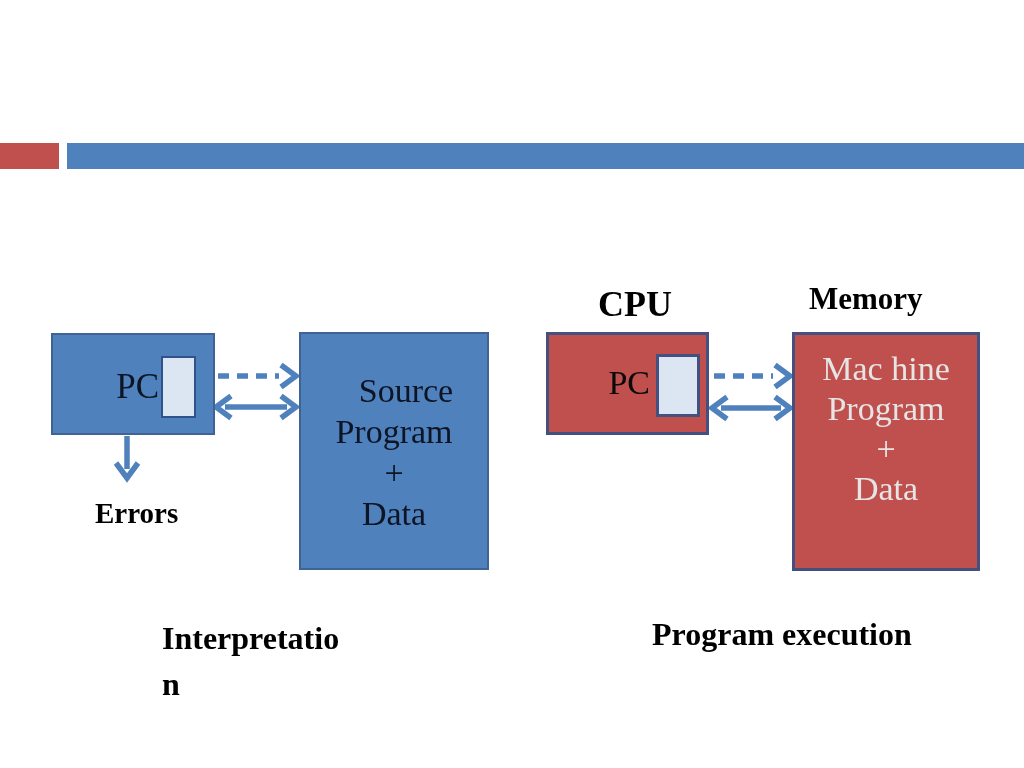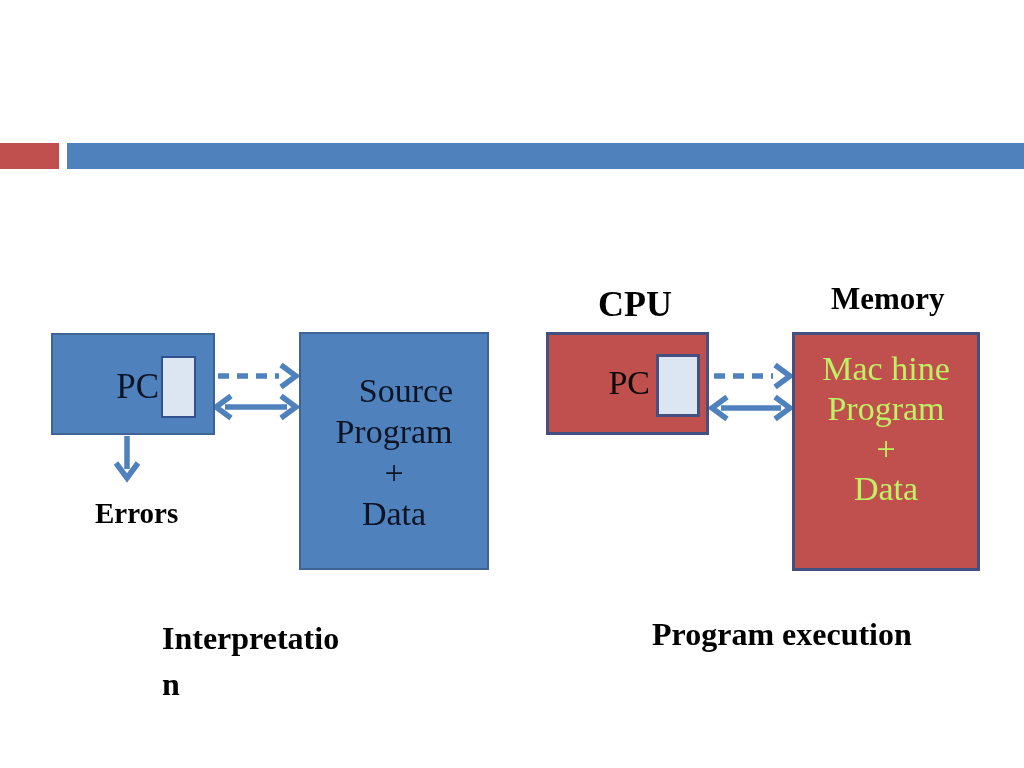--- a/index.html
+++ b/index.html
@@ -31,28 +31,28 @@
   #source-box{left:299px;top:332px;width:190px;height:238px;color:var(--box_text);
     font-size:34px;line-height:41px;padding-top:36px;}
   #source-box .ln{display:block;text-align:center;}
   #source-box .ln.first{text-align:center;padding-left:24px;}
 
   #right-pc-box{left:546px;top:332px;width:163px;height:103px;}
   #right-reg{left:656px;top:354px;width:44px;height:63px;}
   #right-pc-text{position:absolute;left:546px;top:364px;width:104px;text-align:right;
     font-size:34px;color:#0a0a0a;}
 
-  #memory-box{left:792px;top:332px;width:188px;height:239px;color:#bef264;
+  #memory-box{left:792px;top:332px;width:188px;height:239px;color:#e5e5e5;
     font-size:34px;line-height:40px;padding-top:14px;}
   #memory-box .ln{display:block;text-align:center;}
 
   
   .lbl{position:absolute;font-weight:700;color:var(--label_text);}
   #cpu-label{left:598px;top:283px;font-size:36px;}
-  #memory-label{left:831px;top:281px;font-size:31px;}
+  #memory-label{left:809px;top:281px;font-size:31px;}
   #errors-label{left:95px;top:474px;font-size:29px;margin-top:23px;}
   #interpretation-caption{left:162px;top:615px;font-size:32px;line-height:46px;white-space:pre-line;}
   #execution-caption{left:643px;top:616px;font-size:32px;margin-left:9px;}
 
   
   #arrows{position:absolute;left:0;top:0;width:1024px;height:768px;pointer-events:none;}
   .ar{stroke:var(--arrow);fill:none;stroke-linejoin:miter;}
   .shaft{stroke-width:5.5px;}
   .dashed{stroke-dasharray:11 8;}
   .head{stroke-width:5.5px;}

